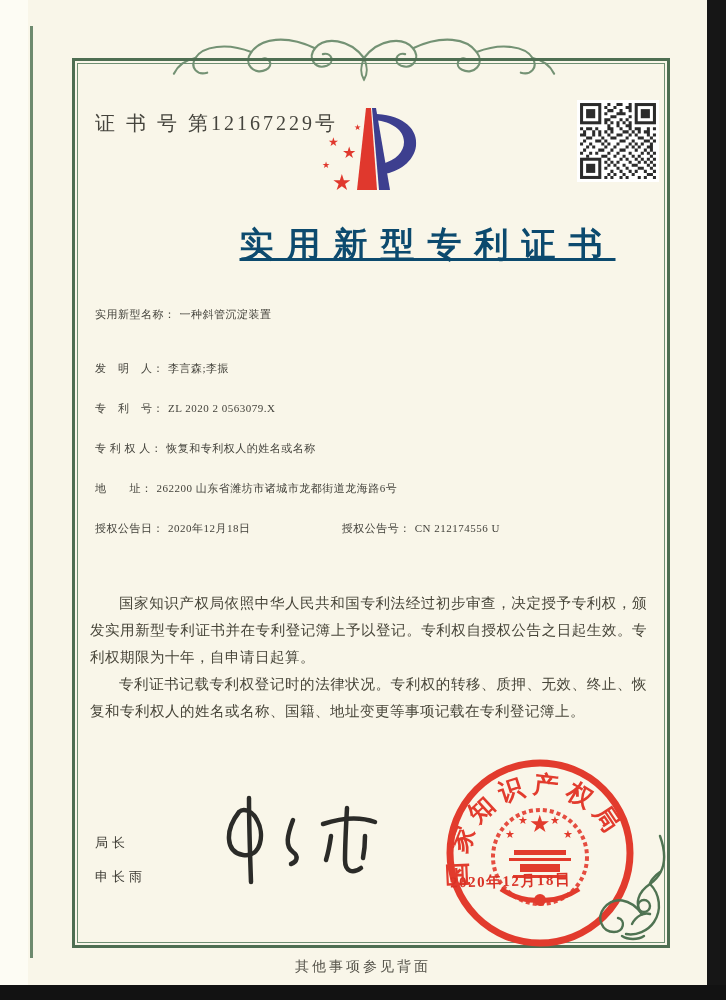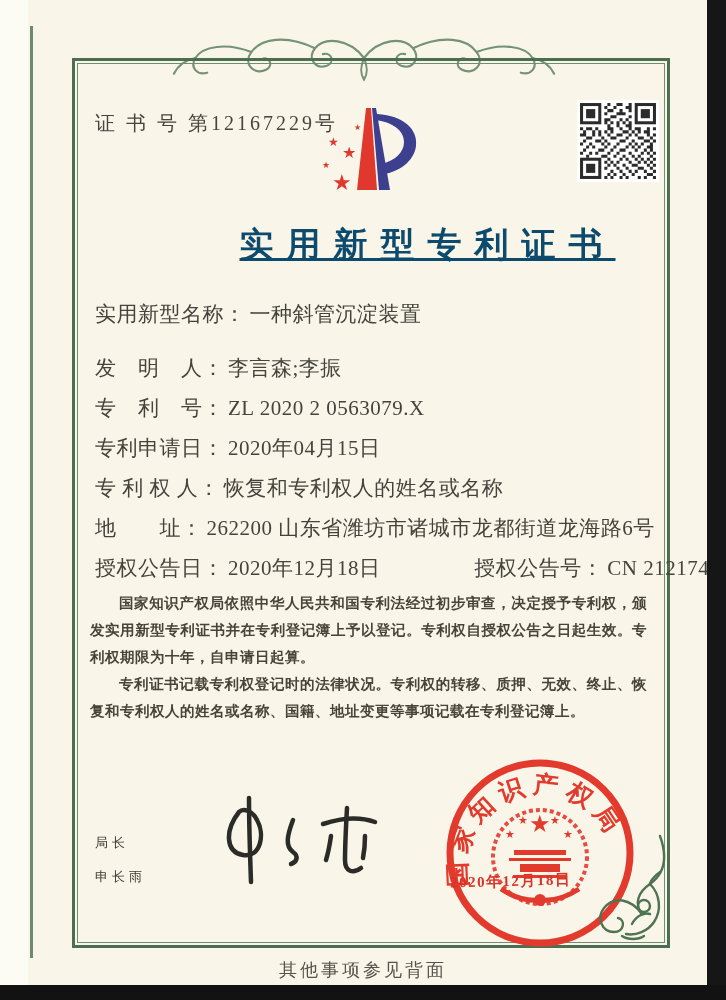--- a/index.html
+++ b/index.html
@@ -29,26 +29,26 @@
   .logo { position:absolute; left:300px; top:98px; width:140px; height:116px; }
   .qr { position:absolute; left:577px; top:100px; width:82px; height:82px; }
 
   .title {
     position:absolute; left:72px; top:222px; width:698px;
     text-align:center; font-size:34px; font-weight:700; color:#0c4a6e;
     letter-spacing:13px; text-indent:13px;text-decoration:underline;
   }
 
   .fields { position:absolute; left:95px; top:300px; width:545px; color:#44433c; }
-  .frow { font-size:21px; line-height:28px; margin-bottom:12px; white-space:nowrap; letter-spacing:0.5px;font-family:Liberation Serif, serif; }
+  .frow { font-size:11px; line-height:28px; margin-bottom:12px; white-space:nowrap; letter-spacing:0.5px;font-family:Liberation Serif, serif; }
   .frow.gap { margin-bottom:26px; }
   .frow .val { margin-left:4px; }
   .grant2 { margin-left:88px;text-align:right; }
 
-  .paras { position:absolute; left:90px; top:590px; width:557px; color:#474539;font-weight:bold; }
+  .paras { position:absolute; left:90px; top:590px; width:557px; color:#474539; }
   .paras p {
     font-size:14.5px; line-height:27px; text-indent:2em;
     text-align:justify; letter-spacing:0.5px;
   }
 
   .signer { position:absolute; left:95px; top:826px; color:#3c3a33; }
   .signer div { font-size:13px; letter-spacing:4px; line-height:34px; }
   .signature { position:absolute; left:205px; top:792px; width:195px; height:100px; }
 
   .seal { position:absolute; left:441px; top:754px; width:198px; height:198px; }
@@ -56,21 +56,21 @@
     position:absolute; left:450px; top:872px; font-size:15px;
     color:#d93226; letter-spacing:1.5px; transform:rotate(-1.5deg); font-weight:700;
   }
 
   .page-no {
     position:absolute; left:72px; top:908px; width:598px; text-align:center;
     font-size:13px; letter-spacing:2px; color:#3d3c35;
   }
   .back-note {
     position:absolute; left:0; top:958px; width:726px; text-align:center;
-    font-size:18px; letter-spacing:3px; color:#55534a;
+    font-size:14px; letter-spacing:3px; color:#55534a;
   }
 </style>
 </head>
 <body>
 
 <div class="page">
   <div class="paper"></div>
   <div class="edge-left-line"></div>
 
   <svg class="flourish" viewBox="0 0 400 56">
@@ -121,21 +121,20 @@
       <path d="M9 0h1v1h-1zM12 0h2v1h-2zM16 0h1v1h-1zM8 1h1v1h-1zM11 1h1v1h-1zM15 1h2v1h-2zM9 2h2v1h-2zM13 2h1v1h-1zM16 2h1v1h-1zM8 3h1v1h-1zM12 3h3v1h-3zM10 4h2v1h-2zM16 4h1v1h-1zM8 5h2v1h-2zM13 5h1v1h-1zM15 5h1v1h-1zM8 6h1v1h-1zM10 6h1v1h-1zM12 6h1v1h-1zM14 6h1v1h-1zM16 6h1v1h-1zM9 7h1v1h-1zM12 7h1v1h-1zM15 7h2v1h-2zM0 8h1v1h-1zM2 8h2v1h-2zM5 8h1v1h-1zM9 8h2v1h-2zM13 8h1v1h-1zM16 8h1v1h-1zM18 8h2v1h-2zM22 8h1v1h-1zM24 8h1v1h-1zM1 9h1v1h-1zM4 9h1v1h-1zM6 9h1v1h-1zM8 9h1v1h-1zM10 9h1v1h-1zM14 9h2v1h-2zM17 9h1v1h-1zM19 9h1v1h-1zM21 9h2v1h-2zM0 10h2v1h-2zM4 10h1v1h-1zM6 10h1v1h-1zM9 10h1v1h-1zM12 10h2v1h-2zM16 10h1v1h-1zM18 10h1v1h-1zM22 10h1v1h-1zM24 10h1v1h-1zM2 11h2v1h-2zM7 11h1v1h-1zM10 11h2v1h-2zM15 11h1v1h-1zM19 11h2v1h-2zM23 11h1v1h-1zM1 12h1v1h-1zM5 12h2v1h-2zM8 12h1v1h-1zM13 12h2v1h-2zM17 12h1v1h-1zM21 12h2v1h-2zM24 12h1v1h-1zM0 13h1v1h-1zM3 13h1v1h-1zM7 13h1v1h-1zM9 13h1v1h-1zM12 13h1v1h-1zM16 13h1v1h-1zM18 13h1v1h-1zM20 13h1v1h-1zM23 13h1v1h-1zM2 14h1v1h-1zM4 14h1v1h-1zM8 14h1v1h-1zM11 14h1v1h-1zM15 14h1v1h-1zM17 14h1v1h-1zM19 14h1v1h-1zM22 14h2v1h-2zM1 15h1v1h-1zM6 15h2v1h-2zM10 15h1v1h-1zM13 15h2v1h-2zM18 15h1v1h-1zM21 15h1v1h-1zM23 15h1v1h-1zM0 16h1v1h-1zM3 16h1v1h-1zM5 16h1v1h-1zM9 16h1v1h-1zM12 16h1v1h-1zM16 16h1v1h-1zM20 16h1v1h-1zM22 16h1v1h-1zM24 16h1v1h-1zM2 17h1v1h-1zM7 17h2v1h-2zM11 17h1v1h-1zM14 17h1v1h-1zM17 17h1v1h-1zM19 17h1v1h-1zM23 17h1v1h-1zM9 18h1v1h-1zM13 18h1v1h-1zM15 18h1v1h-1zM18 18h1v1h-1zM20 18h1v1h-1zM22 18h1v1h-1zM24 18h1v1h-1zM8 19h1v1h-1zM10 19h1v1h-1zM12 19h1v1h-1zM16 19h1v1h-1zM19 19h1v1h-1zM21 19h1v1h-1zM23 19h1v1h-1zM9 20h1v1h-1zM11 20h1v1h-1zM14 20h1v1h-1zM17 20h2v1h-2zM22 20h1v1h-1zM24 20h1v1h-1zM8 21h1v1h-1zM12 21h1v1h-1zM15 21h1v1h-1zM19 21h2v1h-2zM23 21h1v1h-1zM10 22h1v1h-1zM13 22h1v1h-1zM16 22h1v1h-1zM18 22h1v1h-1zM21 22h1v1h-1zM24 22h1v1h-1zM9 23h1v1h-1zM11 23h1v1h-1zM14 23h1v1h-1zM17 23h1v1h-1zM22 23h2v1h-2zM8 24h1v1h-1zM10 24h1v1h-1zM13 24h1v1h-1zM15 24h1v1h-1zM19 24h1v1h-1zM21 24h1v1h-1zM24 24h1v1h-1z"></path>
     </g>
   </svg>
 
   <div class="title">实用新型专利证书</div>
 
   <div class="fields">
     <div class="frow gap"><span>实用新型名称：</span><span class="val">一种斜管沉淀装置</span></div>
     <div class="frow"><span>发　明　人：</span><span class="val">李言森;李振</span></div>
     <div class="frow"><span>专　利　号：</span><span class="val">ZL 2020 2 0563079.X</span></div>
-    <div class="frow"><span>专利申请日：</span><span class="val">2020年04月15日</span></div>
     <div class="frow"><span>专 利 权 人：</span><span class="val">恢复和专利权人的姓名或名称</span></div>
     <div class="frow"><span>地　　址：</span><span class="val">262200 山东省潍坊市诸城市龙都街道龙海路6号</span></div>
     <div class="frow">
       <span>授权公告日：</span><span class="val">2020年12月18日</span>
       <span class="grant2">授权公告号：</span><span class="val">CN 212174556 U</span>
     </div>
   </div>
 
   <div class="paras">
     <p>国家知识产权局依照中华人民共和国专利法经过初步审查，决定授予专利权，颁发实用新型专利证书并在专利登记簿上予以登记。专利权自授权公告之日起生效。专利权期限为十年，自申请日起算。</p>

